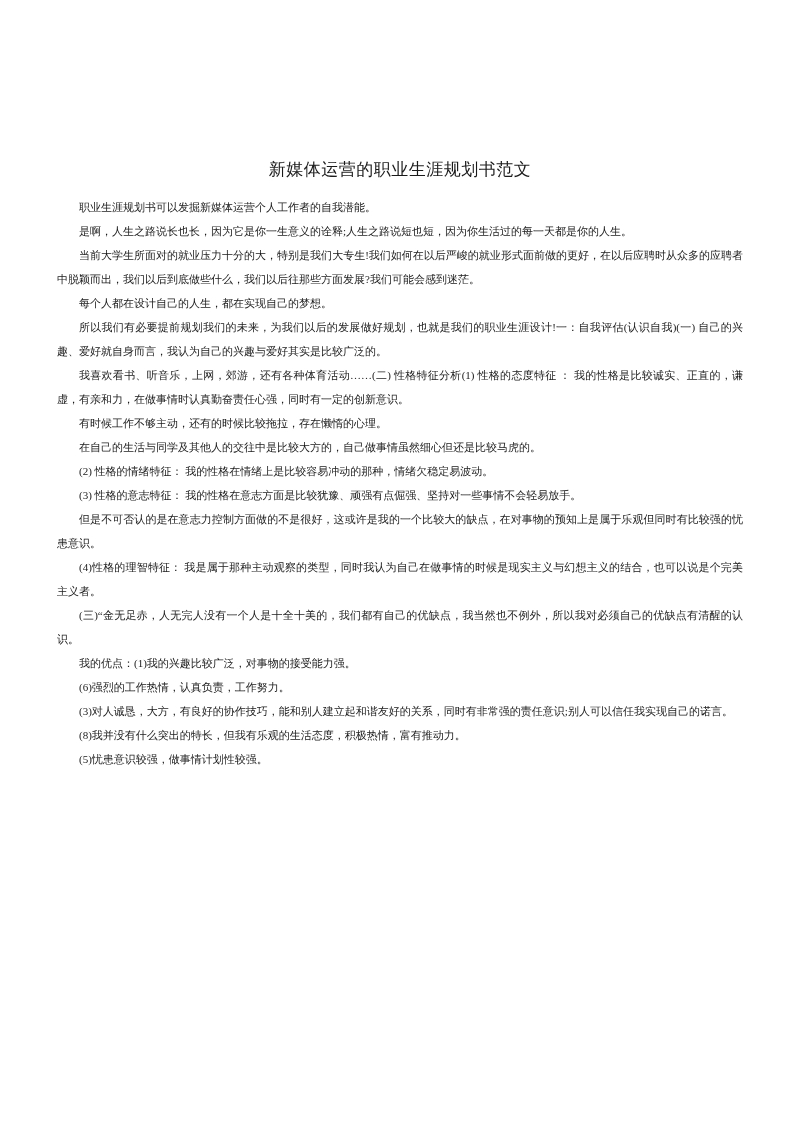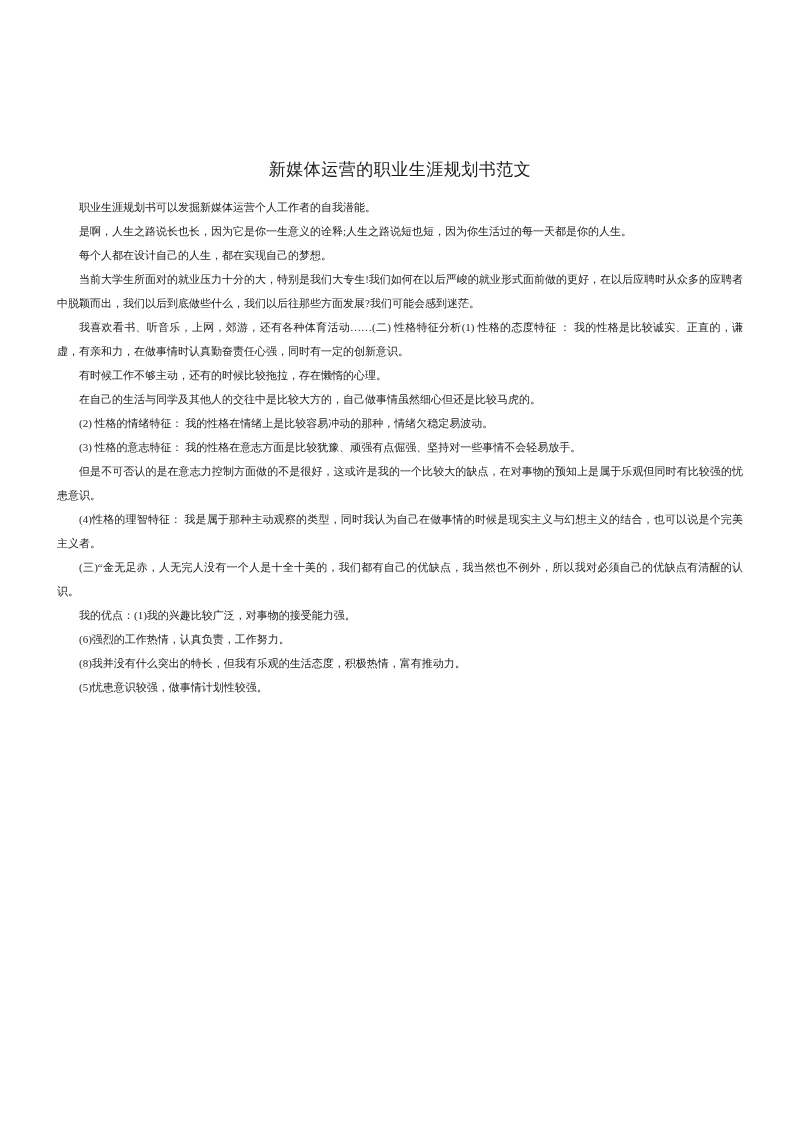--- a/index.html
+++ b/index.html
@@ -40,27 +40,29 @@
     word-break: break-all;
   }
 </style>
 </head>
 <body>
 
 <div class="page">
   <h1 class="doc-title">新媒体运营的职业生涯规划书范文</h1>
   <p class="para">职业生涯规划书可以发掘新媒体运营个人工作者的自我潜能。</p>
   <p class="para">是啊，人生之路说长也长，因为它是你一生意义的诠释;人生之路说短也短，因为你生活过的每一天都是你的人生。</p>
+  <p class="para">当前大学生所面对的就业压力十分的大，特别是我们大专生!我们如何在以后严峻的就业形式面前做的更好，在以后应聘时从众多的应聘者中脱颖而出，我们以后到底做些什么，我们以后往那些方面发展?我们可能会感到迷茫。</p>
   <p class="para">每个人都在设计自己的人生，都在实现自己的梦想。</p>
-  <p class="para">当前大学生所面对的就业压力十分的大，特别是我们大专生!我们如何在以后严峻的就业形式面前做的更好，在以后应聘时从众多的应聘者中脱颖而出，我们以后到底做些什么，我们以后往那些方面发展?我们可能会感到迷茫。</p>
+  <p class="para">所以我们有必要提前规划我们的未来，为我们以后的发展做好规划，也就是我们的职业生涯设计!一：自我评估(认识自我)(一) 自己的兴趣、爱好就自身而言，我认为自己的兴趣与爱好其实是比较广泛的。</p>
   <p class="para">我喜欢看书、听音乐，上网，郊游，还有各种体育活动……(二) 性格特征分析(1) 性格的态度特征 ： 我的性格是比较诚实、正直的，谦虚，有亲和力，在做事情时认真勤奋责任心强，同时有一定的创新意识。</p>
   <p class="para">有时候工作不够主动，还有的时候比较拖拉，存在懒惰的心理。</p>
   <p class="para">在自己的生活与同学及其他人的交往中是比较大方的，自己做事情虽然细心但还是比较马虎的。</p>
   <p class="para">(2) 性格的情绪特征： 我的性格在情绪上是比较容易冲动的那种，情绪欠稳定易波动。</p>
   <p class="para">(3) 性格的意志特征： 我的性格在意志方面是比较犹豫、顽强有点倔强、坚持对一些事情不会轻易放手。</p>
   <p class="para">但是不可否认的是在意志力控制方面做的不是很好，这或许是我的一个比较大的缺点，在对事物的预知上是属于乐观但同时有比较强的忧患意识。</p>
   <p class="para">(4)性格的理智特征： 我是属于那种主动观察的类型，同时我认为自己在做事情的时候是现实主义与幻想主义的结合，也可以说是个完美主义者。</p>
   <p class="para">(三)“金无足赤，人无完人没有一个人是十全十美的，我们都有自己的优缺点，我当然也不例外，所以我对必须自己的优缺点有清醒的认识。</p>
   <p class="para">我的优点：(1)我的兴趣比较广泛，对事物的接受能力强。</p>
   <p class="para">(6)强烈的工作热情，认真负责，工作努力。</p>
+  <p class="para">(3)对人诚恳，大方，有良好的协作技巧，能和别人建立起和谐友好的关系，同时有非常强的责任意识;别人可以信任我实现自己的诺言。</p>
   <p class="para">(8)我并没有什么突出的特长，但我有乐观的生活态度，积极热情，富有推动力。</p>
   <p class="para">(5)忧患意识较强，做事情计划性较强。</p>
 </div>
 
 </body></html>

